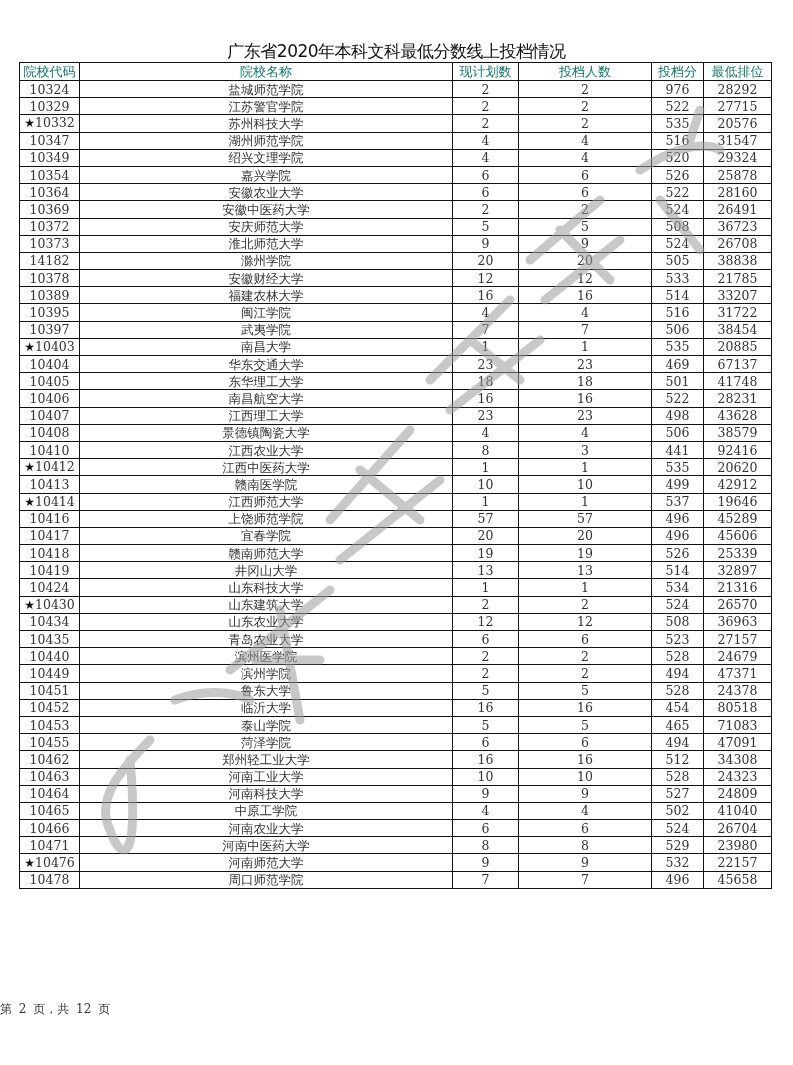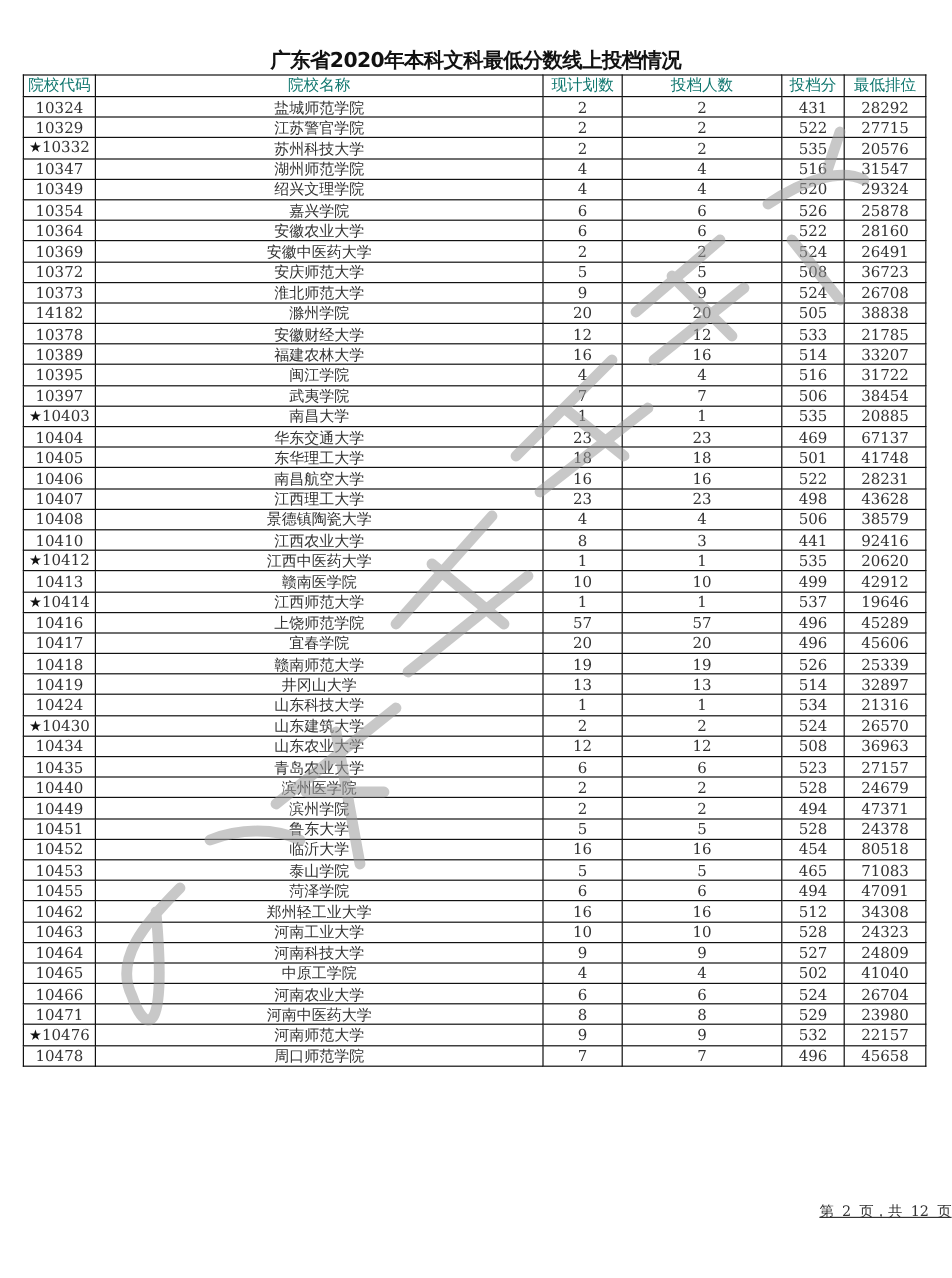--- a/index.html
+++ b/index.html
@@ -1,31 +1,31 @@
 <!DOCTYPE html>
 <html><head>
 <meta charset="utf-8">
 <style>
   html, body { margin: 0; padding: 0; background: #ffffff; }
   body { width: 793px; height: 1065px; position: relative; overflow: hidden;
          font-family: "DejaVu Serif", "Liberation Serif", serif; color: #222; }
   .page-title { position: absolute; top: 40px; left: 0; width: 793px; text-align: center;
-         font-family: "DejaVu Sans", "Liberation Sans", sans-serif; font-weight: bold;
+         font-family: "DejaVu Sans", "Liberation Sans", sans-serif; font-weight: normal;
          font-size: 17px; letter-spacing: -0.5px; color: #111; line-height: 22px; }
   table.admit { position: absolute; top: 62px; left: 19px; border-collapse: collapse;
          table-layout: fixed; width: 752px; }
   table.admit td, table.admit th { border: 1.5px solid #111; padding: 0; height: 16.2px;
          line-height: 15px; font-size: 12.5px; text-align: center; white-space: nowrap;
          overflow: hidden; font-weight: normal; color: #333; }
   table.admit th { color: #0f766e; font-size: 13px; height: 17px; }
   .c-code { width: 60px; } .c-name { width: 373px; } .c-plan { width: 66px; }
   .c-admit { width: 133px; } .c-score { width: 52px; } .c-rank { width: 68px; }
   .star { font-size: 12px; margin-right: 0; color: #111; }
-  .footer { position: absolute; top: 1001px; left: 0; width: 793px; text-align: right;
-         font-size: 12px; color: #333; word-spacing: 3px; text-decoration: underline; }
+  .footer { position: absolute; top: 1001px; left: 0; width: 793px; text-align: left;
+         font-size: 12px; color: #333; word-spacing: 3px; }
   .watermark { position: absolute; left: 0; top: 0; width: 793px; height: 1065px;
          pointer-events: none; }
 </style>
 </head>
 <body>
 
 <div class="page-title">广东省2020年本科文科最低分数线上投档情况</div>
 
 <table class="admit">
   <colgroup>
@@ -45,21 +45,21 @@
       <th>投档分</th>
       <th>最低排位</th>
     </tr>
   </thead>
   <tbody id="table-body">
       <tr>
         <td><span>10324</span></td>
         <td><span>盐城师范学院</span></td>
         <td><span>2</span></td>
         <td><span>2</span></td>
-        <td><span>431</span></td>
+        <td><span>976</span></td>
         <td><span>28292</span></td>
       </tr>
       <tr>
         <td><span>10329</span></td>
         <td><span>江苏警官学院</span></td>
         <td><span>2</span></td>
         <td><span>2</span></td>
         <td><span>522</span></td>
         <td><span>27715</span></td>
       </tr>

